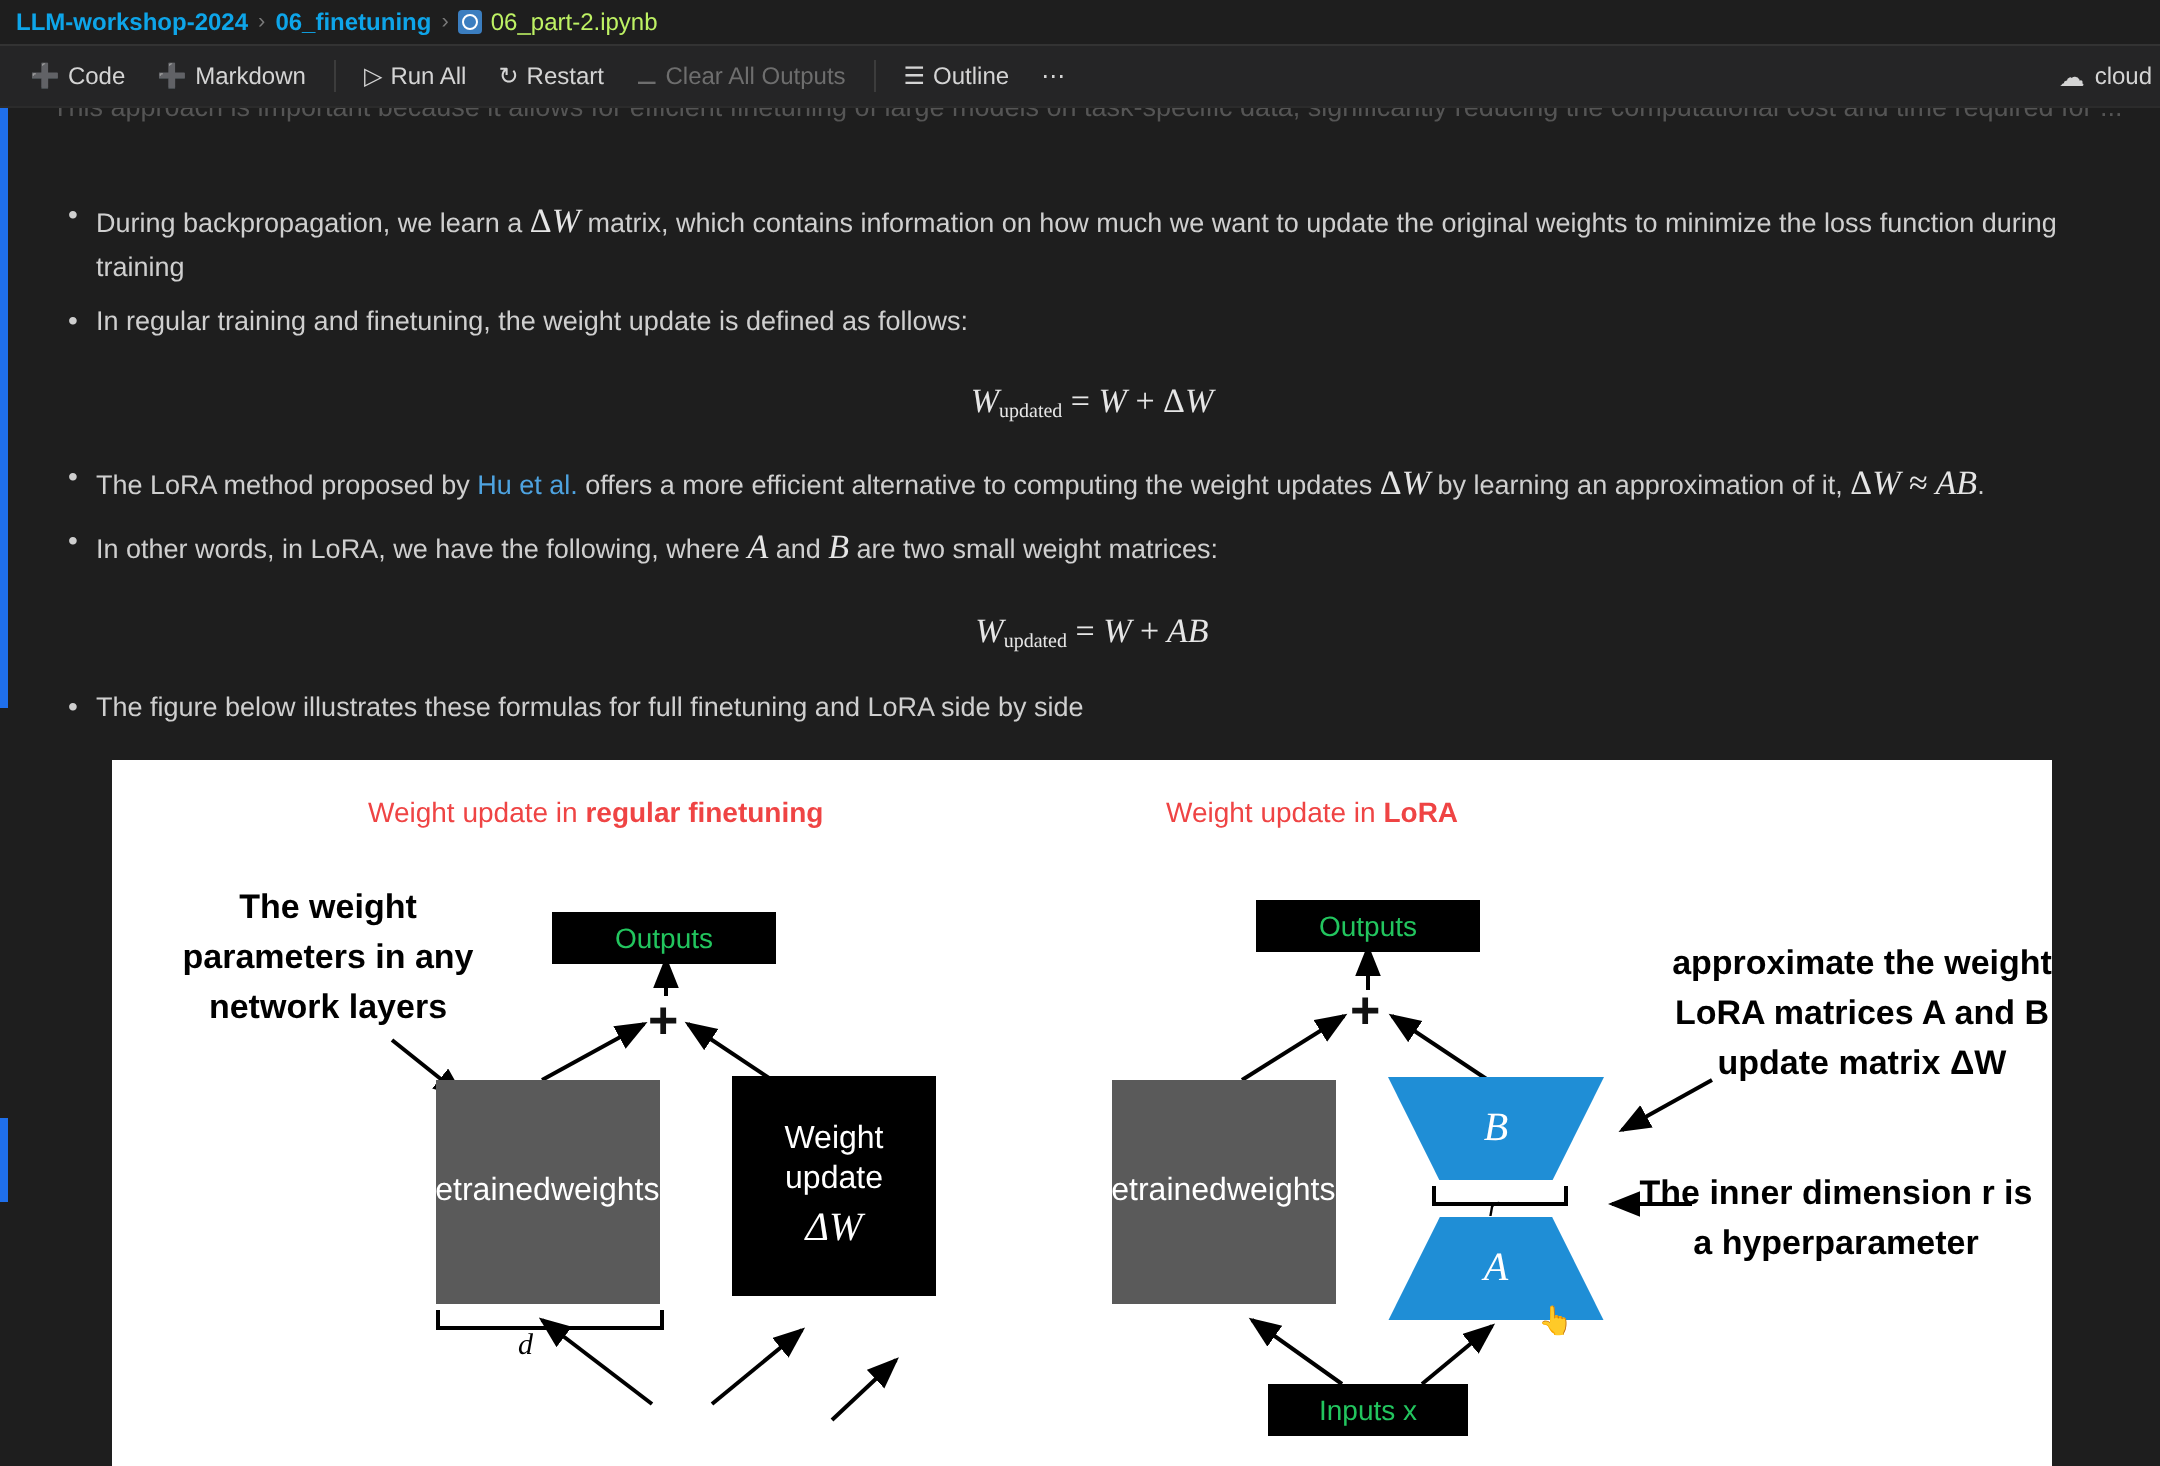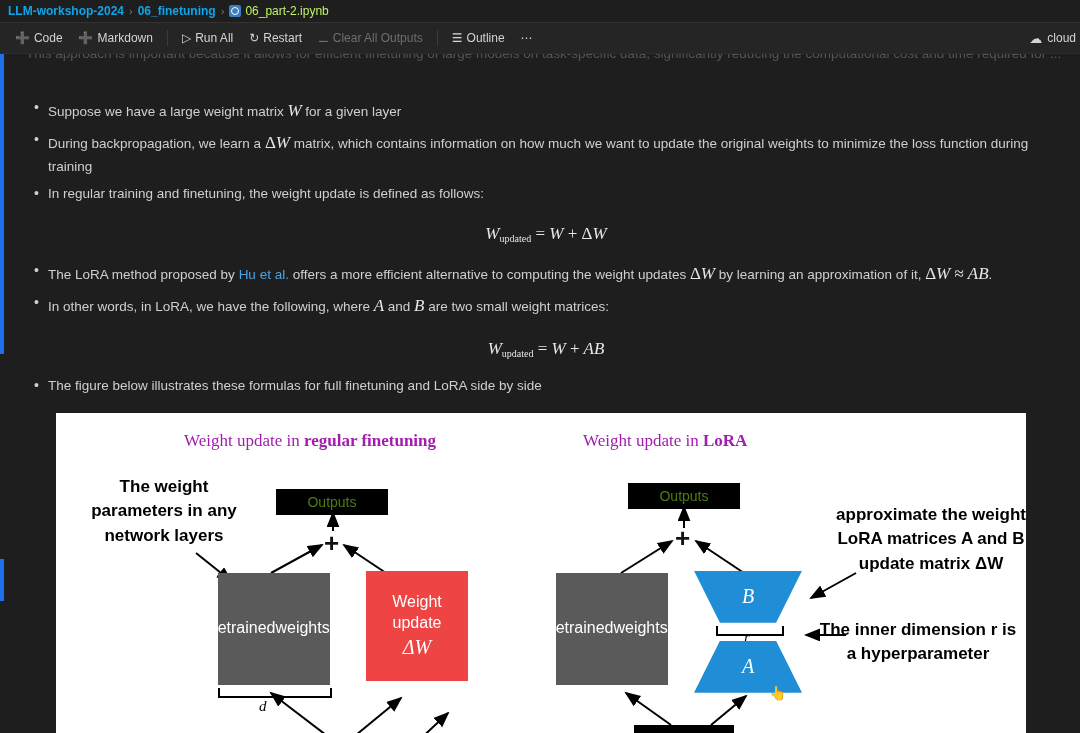--- a/index.html
+++ b/index.html
@@ -164,59 +164,59 @@
     margin: 16px 0 0 30px;
     width: 970px;
     height: 420px;
     background: #ffffff;
     position: relative;
     color: #000;
     overflow: hidden;
   }
   .fig-title {
     position: absolute;
-    font-size: 17px;
-    color: #a21caf;
-    font-family: Liberation Serif, serif;
+    font-size: 14px;
+    color: #ef4444;
+    font-family: Liberation Sans, sans-serif;
   }
   .fig-title b { font-weight: bold; }
   .fig-label {
     position: absolute;
     font-size: 17px;
     font-weight: bold;
     color: #000;
     text-align: center;
     line-height: 1.45;
     font-family: "Liberation Sans", sans-serif;
   }
   .box-black {
     position: absolute;
     background: #000;
-    color: #4d7c0f;
+    color: #22c55e;
     display: flex;
     align-items: center;
     justify-content: center;
     font-size: 14px;
     font-family: "Liberation Sans", sans-serif;
   }
   .box-gray {
     position: absolute;
     background: #5a5a5a;
     color: #fff;
     display: flex;
     align-items: center;
     justify-content: center;
     font-size: 16px;
     line-height: 1.3;
     text-align: center;
     font-family: "Liberation Sans", sans-serif;
   }
   .box-blue {
     position: absolute;
-    background: #ef4444;
+    background: #000000;
     color: #fff;
     display: flex;
     flex-direction: column;
     align-items: center;
     justify-content: center;
     font-size: 16px;
     line-height: 1.3;
     text-align: center;
     font-family: "Liberation Sans", sans-serif;
   }
@@ -335,23 +335,20 @@
 
     <div class="edge-blue" style="top:0;height:300px;"></div>
     <div class="edge-blue" style="top:505px;height:42px;"></div>
 
     <div class="cell" style="padding-top:2px;">
       <div class="clipped-top">This approach is important because it allows for efficient finetuning of large models on task-specific data, significantly reducing the computational cost and time required for ...</div>
 
       <div class="md-text" style="margin-top:42px;">
         <ul class="bullets">
           <li>
-            Suppose we have a large weight matrix <span class="math">W</span> for a given layer
-          </li>
-          <li>
             During backpropagation, we learn a <span class="math"><span class="up">Δ</span>W</span> matrix, which contains information on how much we want to update the original weights to minimize the loss function during training
           </li>
           <li>
             In regular training and finetuning, the weight update is defined as follows:
           </li>
         </ul>
 
         <div class="eq-block">
           <span class="math">W<sub>updated</sub> <span class="up">=</span> W <span class="up">+ Δ</span>W</span>
         </div>

